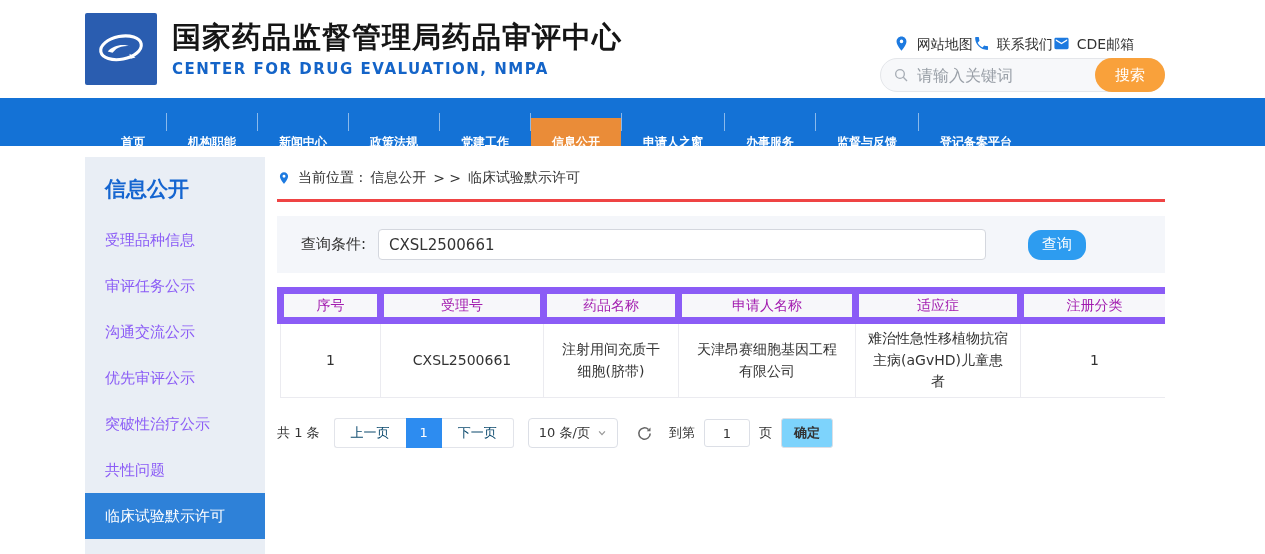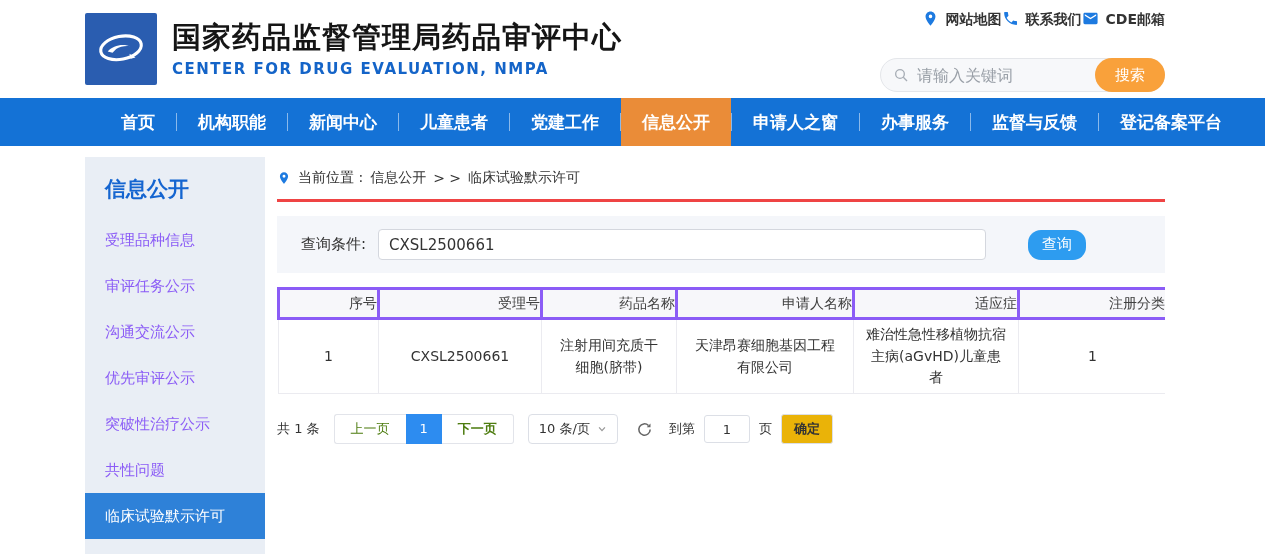--- a/index.html
+++ b/index.html
@@ -7,39 +7,39 @@
     font-family:"DejaVu Sans","Liberation Sans",sans-serif; }
 
   
   .header { position:relative; height:98px; background:#fff; }
   .brand { position:absolute; left:85px; top:13px; display:flex; align-items:center; gap:15px; cursor:pointer; }
   .logo { width:72px; height:72px; background:#2a5db0; border-radius:2px;
     display:flex; align-items:center; justify-content:center; flex-shrink:0; }
   .brand-title { font-size:29px; font-weight:bold; color:#151515; letter-spacing:1px; line-height:1.2; }
   .brand-sub { margin-top:5px; font-size:15px; font-weight:bold; color:#1464c8; letter-spacing:1.5px; }
 
-  .quick-links { position:absolute; left:862px; top:10px; width:303px;
-    display:flex; justify-content:flex-end;font-weight:bold; }
+  .quick-links { position:absolute; left:862px; top:35px; width:303px;
+    display:flex; justify-content:center; }
   .ql-item { display:flex; align-items:center; gap:7px; font-size:14px; color:#333; cursor:pointer; }
   .ql-item svg { width:17px; height:17px; }
 
   .search-bar { position:absolute; left:880px; top:58px; width:285px; height:34px;
     background:#f7f8fa; border:1px solid #e4e6ea; border-radius:17px;
     display:flex; align-items:center; padding-left:12px; }
   .search-bar input { flex:1; border:none; outline:none; background:transparent;
     font-size:16px; color:#333; margin-left:8px; font-family:inherit; min-width:0; }
   .search-bar input::placeholder { color:#9aa0a8; }
   .search-btn { width:70px; height:34px; margin-right:-1px; flex-shrink:0;
     background:#f9a13b; color:#fff; border:none; border-radius:17px;
     font-size:15px; cursor:pointer; font-family:inherit;text-align:center; }
 
   
   .navbar { height:48px; background:#1472d6; display:flex; align-items:stretch; padding-left:100px; }
-  .nav-item { color:#fff; font-size:17px; font-weight:bold; line-height:48px;
-    padding:0 21px; cursor:pointer; white-space:nowrap; }
+  .nav-item { color:#fff; font-size:12px; font-weight:bold; line-height:48px;
+    padding:0 21px; cursor:pointer; white-space:nowrap;margin-top:20px; }
   .nav-item.active { background:#ea8c38; }
   .nav-sep { width:1px; height:18px; background:rgba(255,255,255,.5); align-self:center; flex-shrink:0; }
 
   
   .page { display:flex; margin-left:85px; margin-top:11px; width:1080px; height:397px; overflow:hidden; }
 
   .sidebar { width:180px; background:#e9eef5; flex-shrink:0; }
   .sidebar-title { margin:14px 0 10px; padding-left:20px; height:36px; line-height:36px;
     font-size:21px; font-weight:bold; color:#1565d0; }
   .side-item { height:46px; line-height:46px; padding-left:20px; font-size:15px; color:#8b5cf6; cursor:pointer; }
@@ -55,40 +55,40 @@
   .query-panel { margin-top:14px; background:#f4f6fa; padding:13px 16px 13px 24px;
     display:flex; align-items:center; }
   .query-label { font-size:15px; color:#333; margin-right:12px; white-space:nowrap; }
   .query-input { width:608px; height:31px; border:1px solid #d4d7de; border-radius:4px;
     padding:0 10px; font-size:15px; color:#333; background:#fff; outline:none; font-family:inherit; }
   .query-btn { margin-left:42px; width:58px; height:30px; background:#2d9cf0; color:#fff;
     border:none; border-radius:13px; font-size:15px; cursor:pointer; font-family:inherit; }
 
   table.data-table { margin-top:14px; width:888px; border-collapse:collapse; table-layout:fixed; }
   .data-table th { background:#f7f7fa; height:30px; font-weight:normal; font-size:14px;
-    color:#404040; border:3px solid #8b5cf6;text-align:right; }
+    color:#a21caf; border:7px solid #8b5cf6; }
   .data-table td { height:54px; text-align:center; font-size:14px; color:#333;
     border:1px solid #ebebf0; padding:4px 12px; line-height:1.55; }
 
   .pagination { margin-top:20px; display:flex; align-items:center; font-size:13px; color:#333; }
   .pg-total { margin-right:14px; }
-  .pg-btn { border:1px solid #e2e4ea; background:#fff; color:#4d7c0f; height:30px;
+  .pg-btn { border:1px solid #e2e4ea; background:#fff; color:#0c4a6e; height:30px;
     line-height:28px; padding:0 16px; font-size:13px; cursor:default; font-family:inherit;text-align:right; }
   .pg-btn.prev { border-radius:3px 0 0 3px; border-right:none; }
-  .pg-btn.next { border-radius:0 3px 3px 0; border-left:none;font-weight:bold; }
+  .pg-btn.next { border-radius:0 3px 3px 0; border-left:none; }
   .pg-page { background:#2d8cf0; border:1px solid #2d8cf0; color:#fff; height:30px;
     line-height:28px; padding:0 13px; font-size:13px; cursor:pointer; font-family:inherit; }
   .pg-size { margin-left:14px; height:30px; border:1px solid #dcdfe6; border-radius:4px;
     display:flex; align-items:center; gap:7px; padding:0 10px; cursor:pointer; background:#fff; }
   .pg-size svg { width:10px; height:10px; }
   .pg-refresh { margin-left:18px; width:17px; height:17px; cursor:pointer; }
   .pg-goto { margin-left:16px; display:flex; align-items:center; gap:9px; }
   .pg-input { width:46px; height:28px; border:1px solid #dcdfe6; border-radius:3px;
     text-align:center; font-size:13px; outline:none; font-family:inherit; color:#333; }
-  .pg-confirm { border:1px solid #dcdfe6; background:#eab308; border-radius:3px; height:30px;
+  .pg-confirm { border:1px solid #dcdfe6; background:#7dd3fc; border-radius:3px; height:30px;
     padding:0 12px; font-size:13px; font-weight:bold; color:#333; cursor:pointer; font-family:inherit; }
 </style>
 </head>
 <body>
 
 <div class="header">
   <div class="brand">
     <div class="logo">
       <svg viewBox="0 0 48 48" width="58" height="58">
         <ellipse cx="24" cy="23" rx="17" ry="9.5" fill="none" stroke="#fff" stroke-width="2.6" transform="rotate(-11 24 23)"></ellipse>
@@ -141,21 +141,21 @@
   </div>
 </div>
 
 <div class="navbar">
   <a class="nav-item">首页</a>
   <span class="nav-sep"></span>
   <a class="nav-item">机构职能</a>
   <span class="nav-sep"></span>
   <a class="nav-item">新闻中心</a>
   <span class="nav-sep"></span>
-  <a class="nav-item">儿童患者</a>
+  <a class="nav-item">政策法规</a>
   <span class="nav-sep"></span>
   <a class="nav-item">党建工作</a>
   <span class="nav-sep"></span>
   <a class="nav-item active">信息公开</a>
   <span class="nav-sep"></span>
   <a class="nav-item">申请人之窗</a>
   <span class="nav-sep"></span>
   <a class="nav-item">办事服务</a>
   <span class="nav-sep"></span>
   <a class="nav-item">监督与反馈</a>

